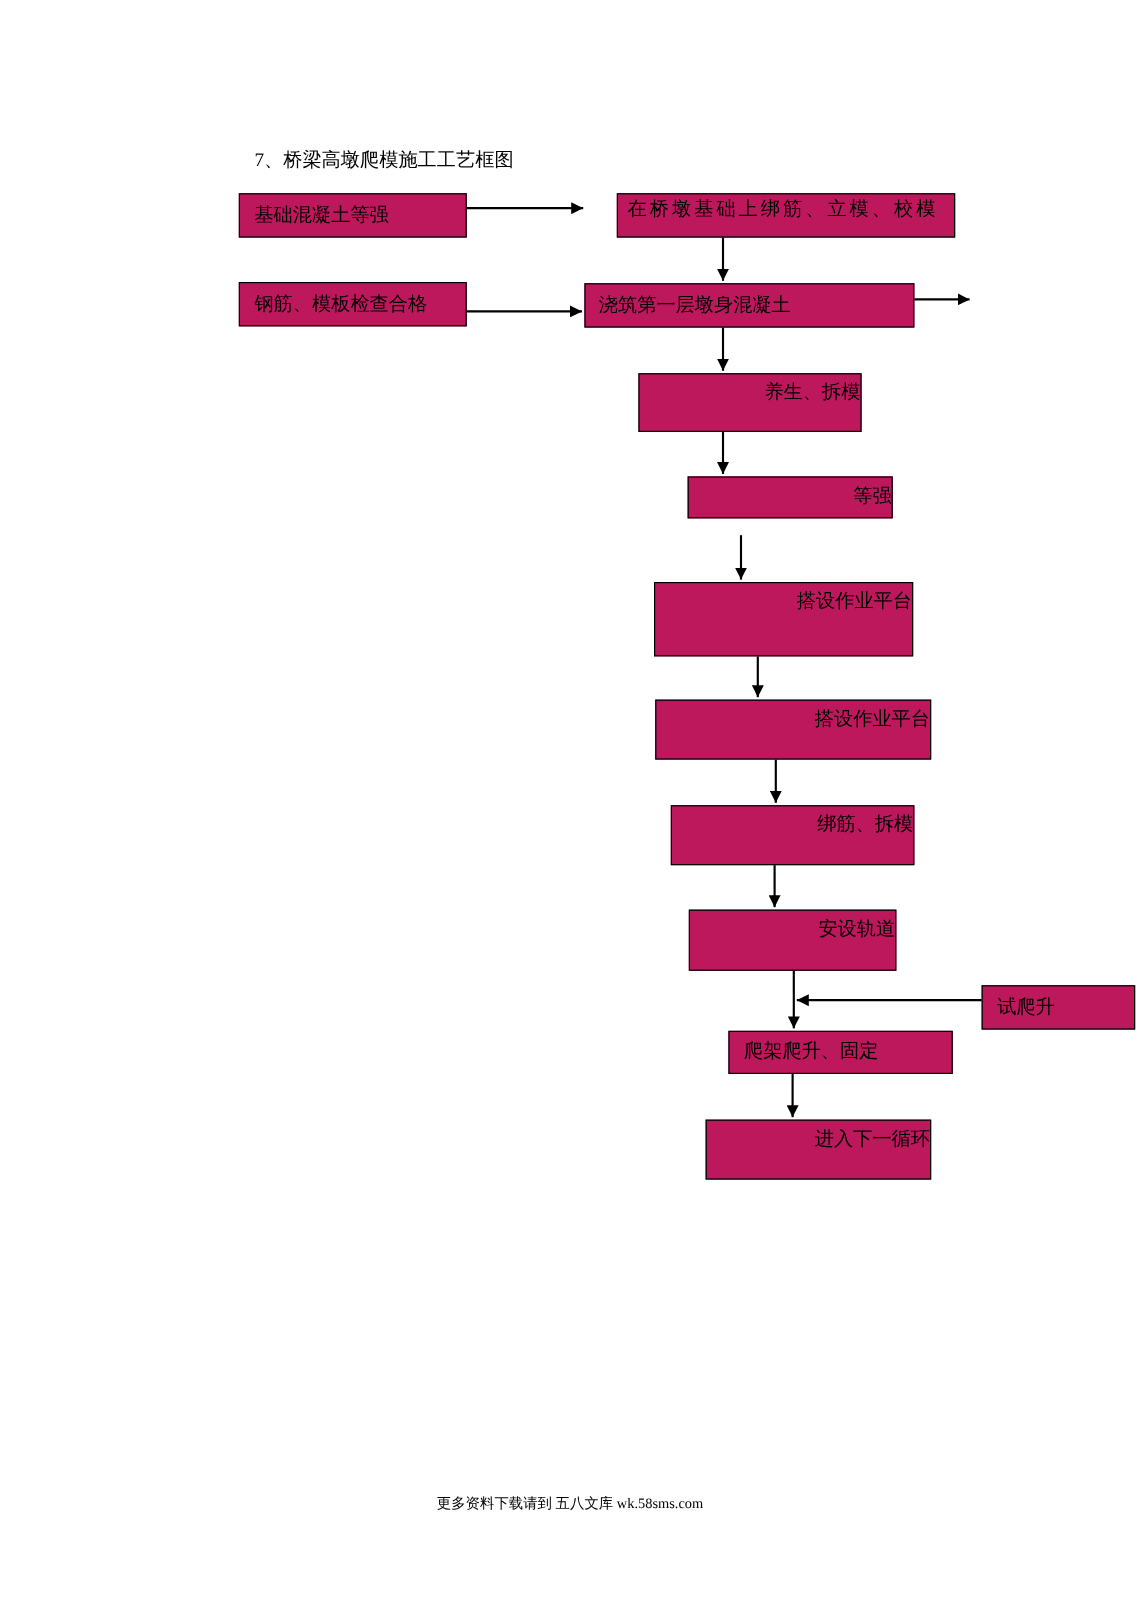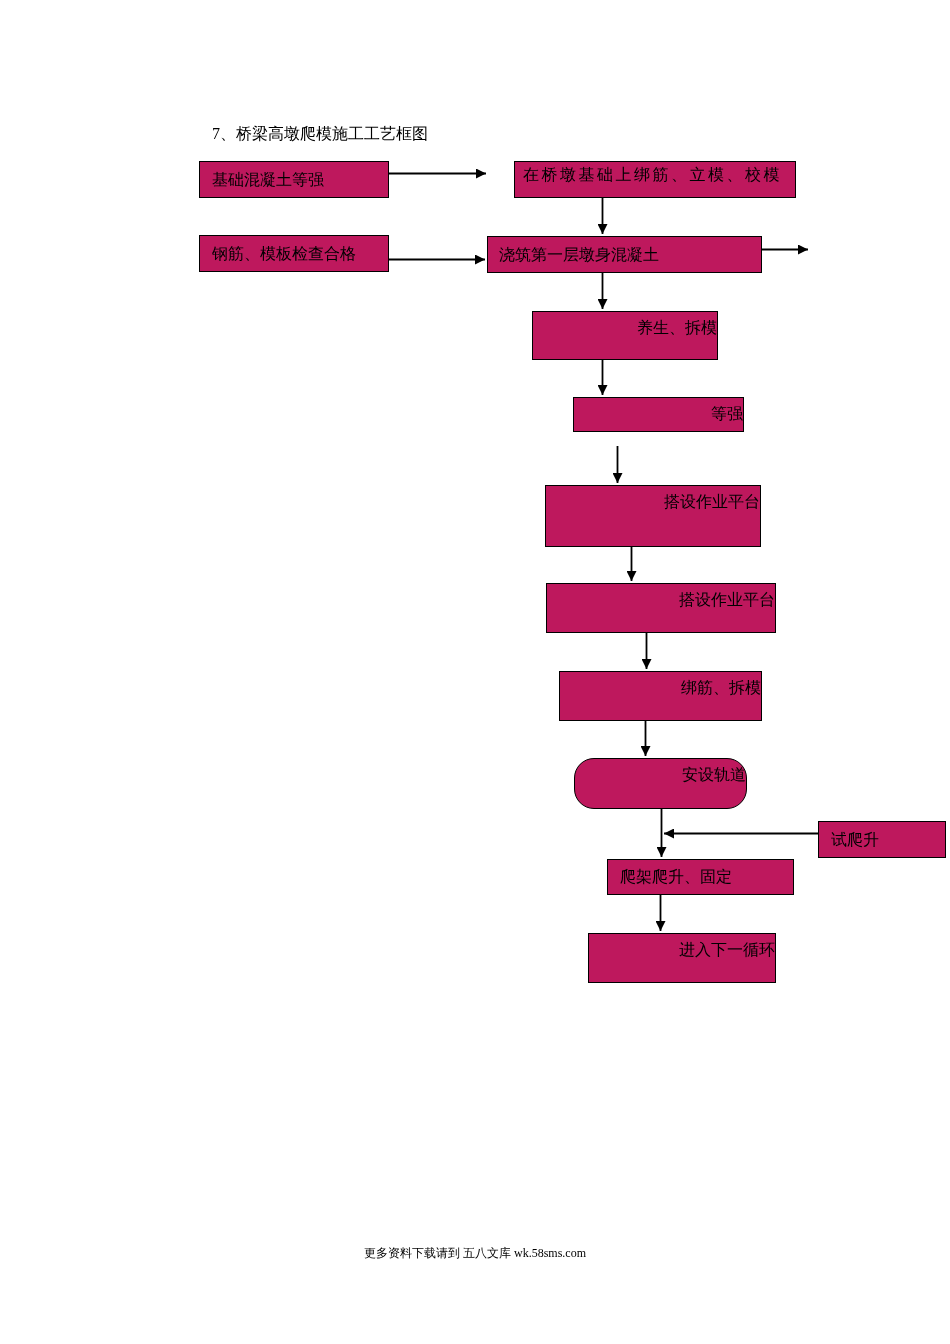--- a/index.html
+++ b/index.html
@@ -73,21 +73,21 @@
   <div class="node vtop" style="left:532px; top:311px; width:186px; height:49px; padding-left:12px;">养生、拆模</div>
 
   <div class="node vtop" style="left:573px; top:397px; width:171px; height:35px; padding-left:44px;">等强</div>
 
   <div class="node vtop" style="left:545px; top:485px; width:216px; height:62px; padding-left:12px;">搭设作业平台</div>
 
   <div class="node vtop" style="left:546px; top:583px; width:230px; height:50px; padding-left:12px;">搭设作业平台</div>
 
   <div class="node vtop" style="left:559px; top:671px; width:203px; height:50px; padding-left:12px;">绑筋、拆模</div>
 
-  <div class="node vtop" style="left:574px; top:758px; width:173px; height:51px; padding-left:21px;border-radius:20px;">安设轨道</div>
+  <div class="node vtop" style="left:574px; top:758px; width:173px; height:51px; padding-left:21px;">安设轨道</div>
 
   <div class="node vcenter" style="left:818px; top:821px; width:128px; height:37px; padding-left:12px;">试爬升</div>
 
   <div class="node vcenter" style="left:575px; top:859px; width:187px; height:36px; padding-left:12px;margin-left:32px;">爬架爬升、固定</div>
 
   <div class="node vtop" style="left:588px; top:933px; width:188px; height:50px; padding-left:12px;">进入下一循环</div>
 
   <svg id="connectors" viewBox="0 0 950 1344" xmlns="http://www.w3.org/2000/svg">
     <defs>
       <marker id="arrow" viewBox="0 0 10 10" refX="10" refY="5" markerWidth="10" markerHeight="10" markerUnits="userSpaceOnUse" orient="auto">

